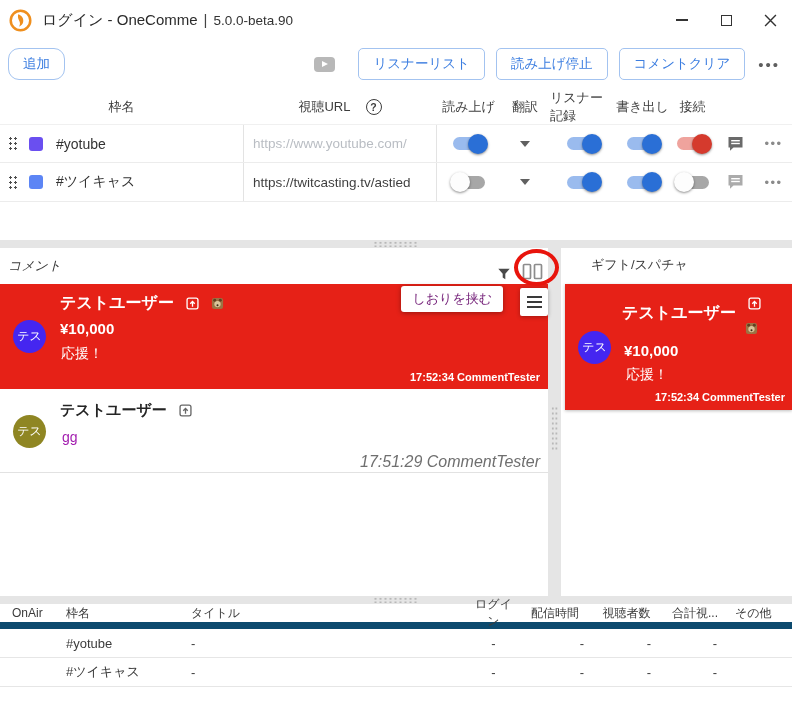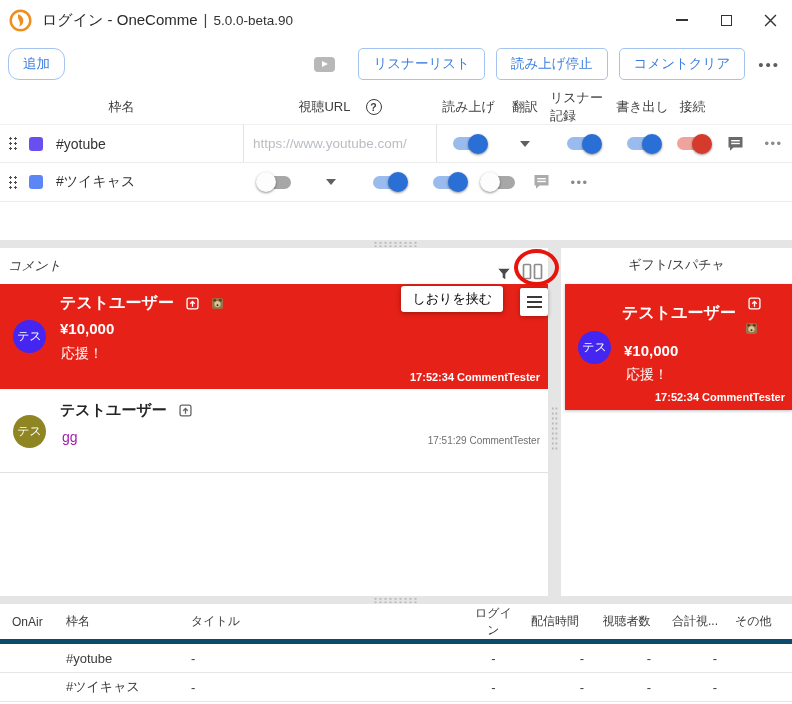--- a/index.html
+++ b/index.html
@@ -74,63 +74,63 @@
   
   .panels { position:absolute; top:248px; left:0; width:792px; height:348px; }
   .left-panel { position:absolute; left:0; top:0; width:548px; height:348px; background:#fff; }
   .v-divider { position:absolute; left:548px; top:0; width:13px; height:348px; background:#e5e5e5; display:flex; justify-content:center; }
   .v-grip { width:7px; height:46px; margin-top:158px;
             background-image:radial-gradient(circle,#b8b8b8 1px,transparent 1.2px); background-size:3.6px 5px; }
   .right-panel { position:absolute; left:561px; top:0; width:231px; height:348px; background:#fff; }
 
   .panel-header { position:relative; height:36px; font-size:13px; color:#3a3a3a; }
   .left-panel .panel-header { line-height:36px; padding-left:8px;font-style:italic; }
-  .right-panel .panel-header { line-height:34px; text-align:center; }
+  .right-panel .panel-header { line-height:34px; text-align:left;margin-left:30px; }
   .filter-icon { position:absolute; right:37px; top:11px; }
   .columns-icon { position:absolute; right:5px; top:10px; }
   .annotation-circle { position:absolute; left:514px; top:1px; width:45px; height:37px;
                        border:4.5px solid #e8140c; border-radius:50%; z-index:60; pointer-events:none; }
 
   
   .sc-card { position:relative; width:548px; height:105px; color:#fff; }
   .avatar { border-radius:50%; color:#fff; display:flex; align-items:center; justify-content:center;
             font-size:12px; width:33px; height:33px; }
   .sc-card .avatar { position:absolute; left:13px; top:36px; }
   .card-name-row { position:absolute; left:60px; top:9px; display:flex; align-items:center; gap:11px; }
   .card-name { font-size:16px; font-weight:bold; }
   .card-amount { position:absolute; left:60px; top:36px; font-size:15px; font-weight:bold; }
   .card-msg { position:absolute; left:61px; top:61px; font-size:14px; }
   .card-meta { position:absolute; right:8px; bottom:6px; font-size:11px; font-weight:bold; }
-  .bookmark-tooltip { position:absolute; top:2px; right:45px; background:#fff; color:#000000; font-size:13px;
+  .bookmark-tooltip { position:absolute; top:2px; right:45px; background:#fff; color:#701a75; font-size:13px;
                       padding:4px 11px; border-radius:3px; box-shadow:0 1px 5px rgba(0,0,0,.35); z-index:20; }
   .menu-btn { position:absolute; top:4px; right:0px; width:28px; height:28px; background:#fff; border-radius:2px;
               box-shadow:0 1px 4px rgba(0,0,0,.3); display:flex; flex-direction:column; gap:3px;
               align-items:center; justify-content:center; z-index:19; }
   .menu-btn span { width:15px; height:2px; background:#3a3a3a; }
 
   .comment-item { position:relative; height:84px; border-bottom:1px solid #e2e2e2; }
   .comment-item .avatar { position:absolute; left:13px; top:26px; }
   .comment-item .card-name-row { top:12px; color:#555; }
   .comment-item .card-name { font-size:15px; color:#242424; }
   .comment-item .c-msg { position:absolute; left:62px; top:40px; font-size:14px; color:#a21caf; }
-  .comment-item .c-meta { position:absolute; right:8px; bottom:26px; font-size:10px; color:#6f6f6f; }
+  .comment-item .c-meta { position:absolute; right:8px; bottom:1px; font-size:16px; color:#6f6f6f;font-style:italic; }
 
   .gift-card { position:relative; margin-left:4px; width:227px; height:126px; color:#fff; box-shadow:0 1px 3px rgba(0,0,0,.25); }
   .gift-card .avatar { position:absolute; left:13px; top:47px; }
   .gift-card .g-name { position:absolute; left:57px; top:19px; font-size:16px; font-weight:bold; white-space:nowrap; }
   .gift-card .g-popup { position:absolute; top:12px; right:30px; }
   .gift-card .g-badge { position:absolute; top:38px; right:34px; }
   .gift-card .g-amount { position:absolute; left:59px; top:58px; font-size:15px; font-weight:bold; }
   .gift-card .g-msg { position:absolute; left:61px; top:82px; font-size:14px; }
   .gift-card .g-meta { position:absolute; right:7px; bottom:7px; font-size:11px; font-weight:bold; }
 
   
   .bottom-table { position:absolute; top:604px; left:0; width:792px; font-size:12.5px; color:#3b3b3b; }
   .bt-row { display:flex; align-items:center; height:29px; border-bottom:1px solid #e6e6e6; }
-  .bt-head { height:40px; border-bottom:5px solid #0c4a6e; font-size:12px; }
+  .bt-head { height:25px; border-bottom:7px solid #0c4a6e; font-size:12px; }
   .bt-c1 { width:58px; padding-left:12px; } .bt-c2 { width:127px; padding-left:8px; }
   .bt-c3 { width:275px; padding-left:6px; } .bt-c4 { width:57px; padding-left:10px;text-align:center; }
   .bt-c5 { width:76px; text-align:center; } .bt-c6 { width:67px; text-align:center; }
   .bt-c7 { width:65px; padding-left:12px; } .bt-c8 { width:67px; padding-left:10px; }
   .bt-row:not(.bt-head) .bt-c5, .bt-row:not(.bt-head) .bt-c6 { text-align:right; padding-right:9px; }
   .bt-row:not(.bt-head) .bt-c7 { text-align:right; padding-left:0; padding-right:8px; }
   .bt-row:not(.bt-head) { font-size:13px; }
 </style>
 </head>
 <body>
@@ -238,20 +238,23 @@
           <span class="row-more">•••</span>
         </div>
     </div>
 
     <div class="conn-row">
       <div class="c-name">
         <span class="drag-dots"></span>
         <span class="swatch" style="background: rgb(92, 133, 245);"></span>
         <span class="row-name">#ツイキャス</span>
       </div>
+      <div class="c-url">
+          <input class="url-input" value="https://twitcasting.tv/astied" style="">
+        </div>
       <div class="c-sp cell-center">
           <span class="switch"></span>
         </div>
       <div class="c-tr cell-center">
           <span class="caret"></span>
         </div>
       <div class="c-rec cell-center">
           <span class="switch on"></span>
         </div>
       <div class="c-ex cell-center">

